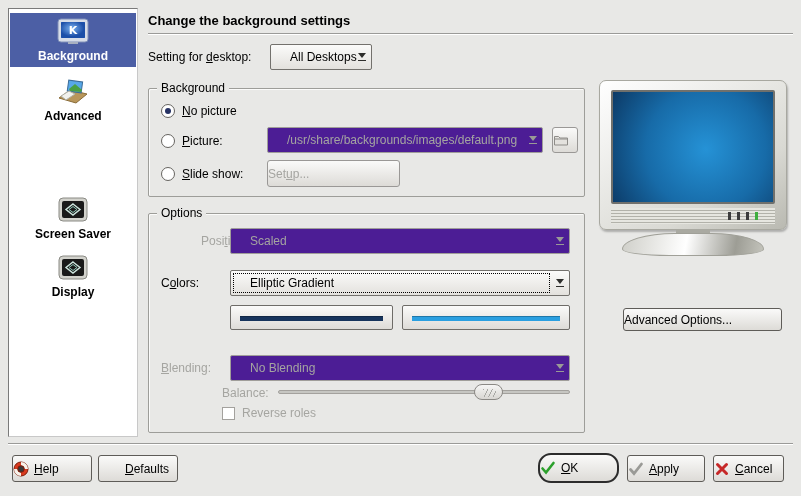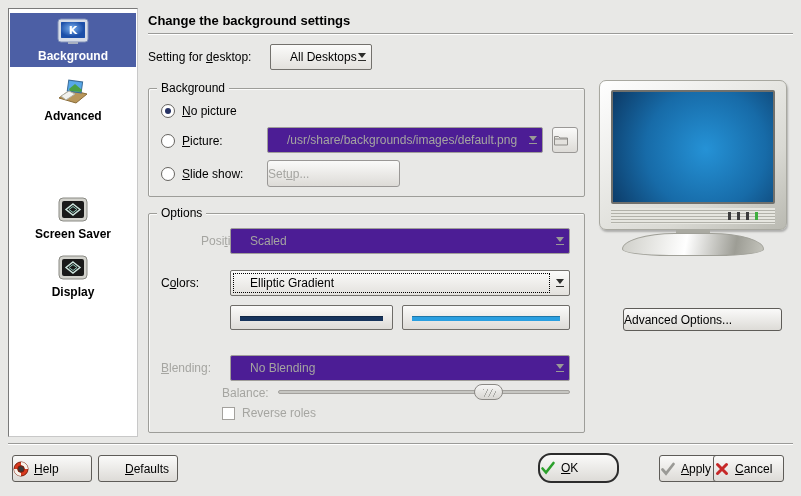--- a/index.html
+++ b/index.html
@@ -329,21 +329,21 @@
   <span><u>D</u>efaults</span>
 </div>
 
 <div class="btn default" style="left:538px; top:453px; width:81px;border-radius:13px;">
   <svg class="icon16" viewBox="0 0 16 16">
     <path d="M2.5 8.5 L6 12.5 L13.5 3" fill="none" stroke="#2ca02c" stroke-width="2.6" stroke-linecap="round"></path>
   </svg>
   <span><u>O</u>K</span>
 </div>
 
-<div class="btn" style="left:627px; top:455px; width:78px;margin-left:32px;">
+<div class="btn" style="left:627px; top:455px; width:78px;">
   <svg class="icon16" viewBox="0 0 16 16">
     <path d="M2.5 8.5 L6 12.5 L13.5 3" fill="none" stroke="#9a9a96" stroke-width="2.8" stroke-linecap="round"></path>
   </svg>
   <span><u>A</u>pply</span>
 </div>
 
 <div class="btn" style="left:713px; top:455px; width:71px;">
   <svg class="icon16" viewBox="0 0 16 16">
     <path d="M3.5 3.5 L12.5 12.5 M12.5 3.5 L3.5 12.5" fill="none" stroke="#c62828" stroke-width="3" stroke-linecap="round"></path>
   </svg>

